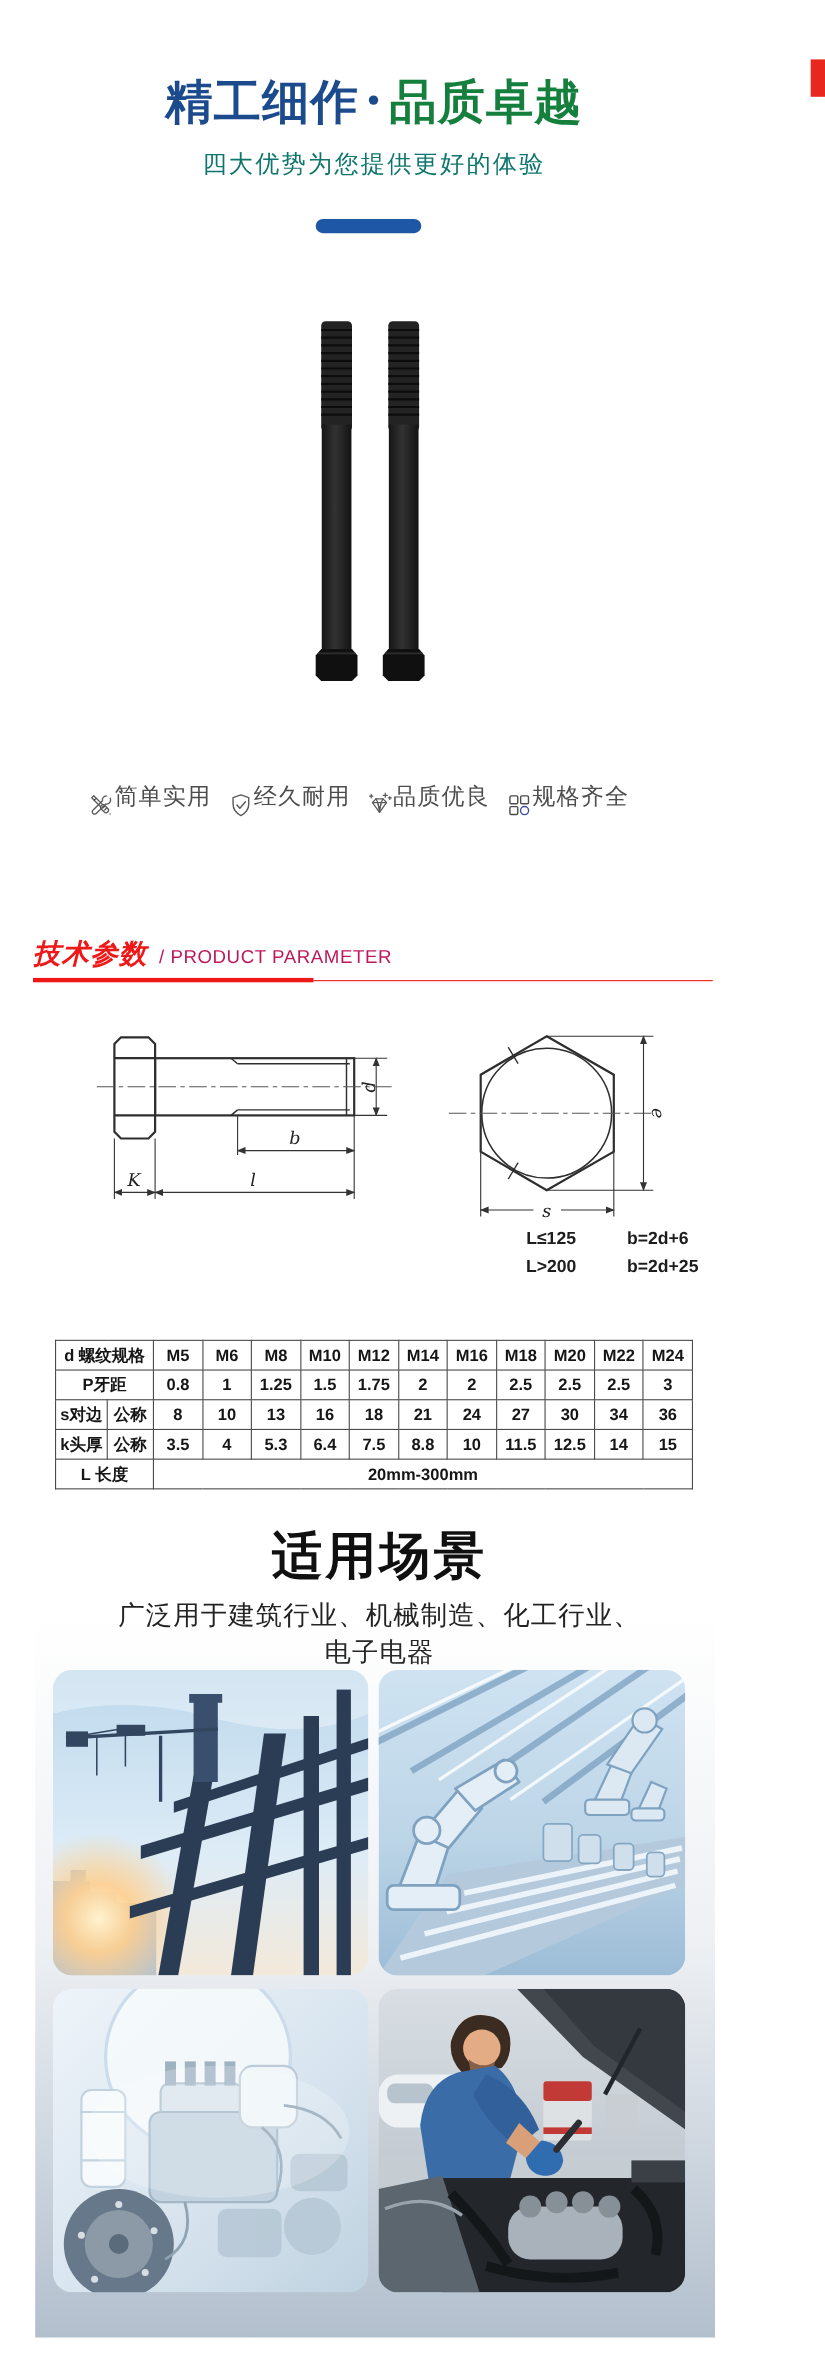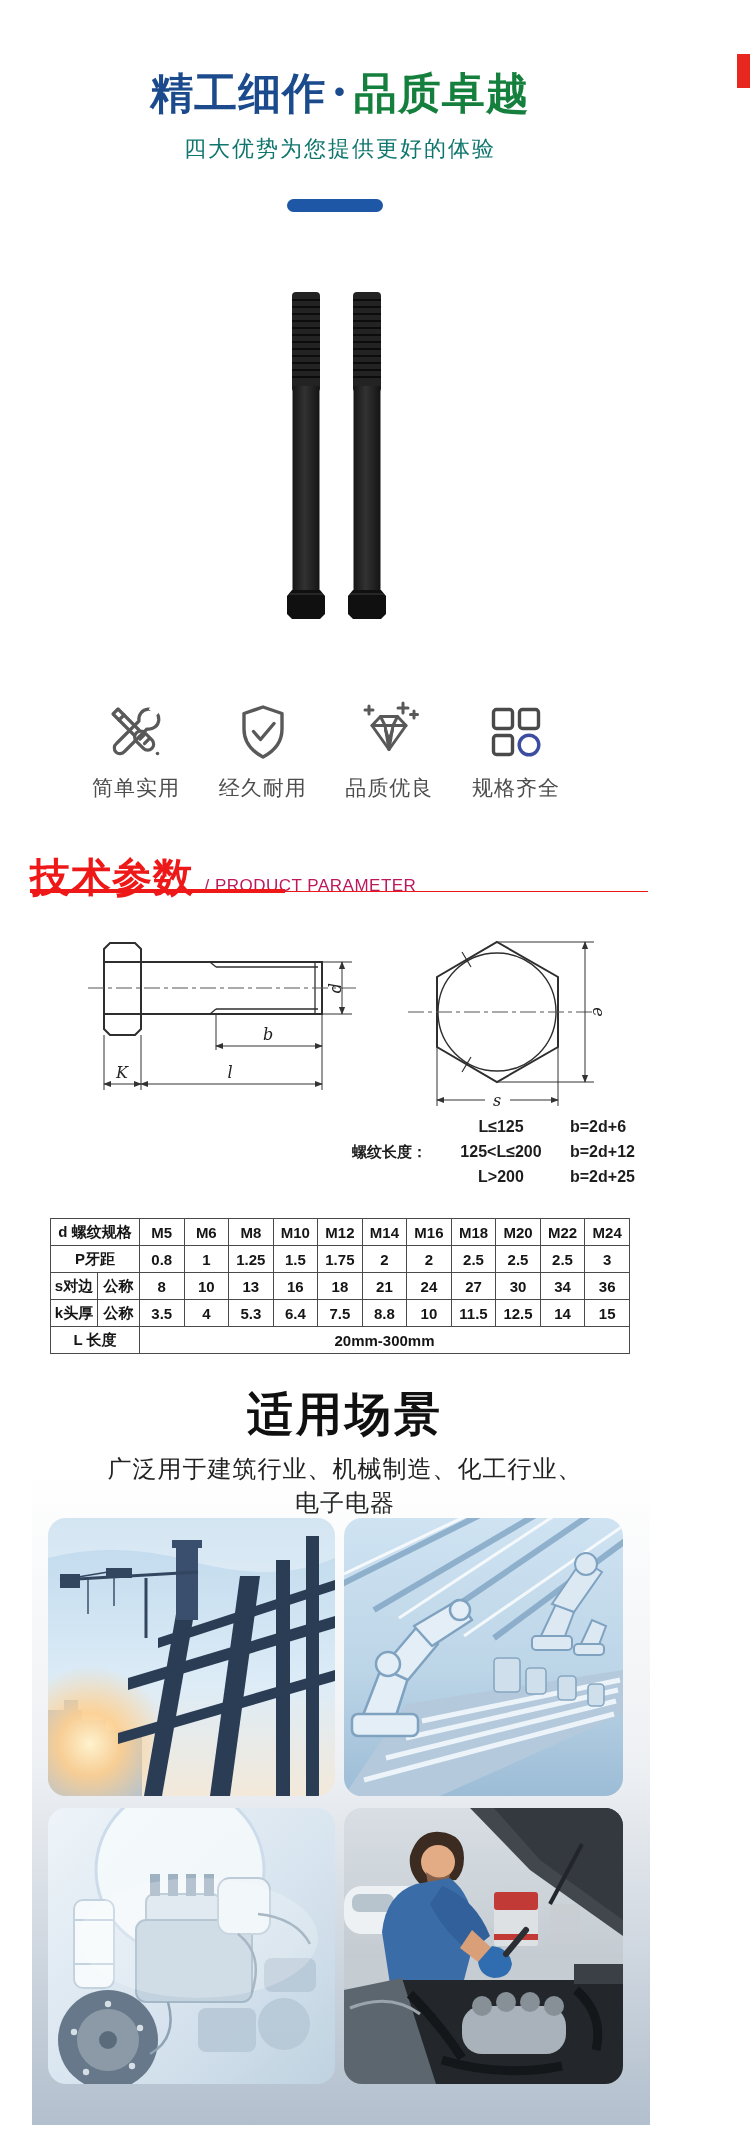--- a/index.html
+++ b/index.html
@@ -12,26 +12,26 @@
   #header{left:0;top:64px;width:680px;text-align:center;}
   #main-title{font-size:43px;font-weight:bold;letter-spacing:1px;line-height:56px;margin:0;}
   #main-title .blue{color:#1b4b8c;}
   #main-title .dark{color:#15803d;}
   #main-title .bullet{color:#1b4b8c;font-size:30px;vertical-align:6px;margin:0 8px;}
   #subtitle{margin-top:13px;font-size:22px;color:#0f766e;letter-spacing:2px;}
   #pill{left:287px;top:199px;width:96px;height:13px;border-radius:7px;background:#1e57a5;}
 
   
   #features{left:80px;top:700px;width:492px;display:flex;justify-content:space-between;}
-  .feature{width:112px;display:flex;flex-direction:column;align-items:center;}
+  .feature{width:112px;display:flex;flex-direction:row;align-items:flex-start;}
   .feature .label{margin-top:10px;font-size:21px;color:#4d4d4d;letter-spacing:1px;white-space:nowrap;}
 
   
   #tech-header{left:30px;top:850px;white-space:nowrap;}
-  #tech-header .cn{font-size:40px;font-weight:bold;color:#ee1818;letter-spacing:1px;}
+  #tech-header .cn{font-size:25px;font-weight:bold;color:#ee1818;letter-spacing:1px;font-style:italic;}
   #tech-header .en{font-size:17px;color:#be185d;margin-left:6px;letter-spacing:0.5px;}
   #tech-line-thick{left:30px;top:889px;width:255px;height:4px;background:#ee1818;}
   #tech-line-thin{left:285px;top:891px;width:363px;height:1px;background:#ee1818;}
 
   
   #thread-block{left:352px;top:1114px;font-size:16px;font-weight:bold;color:#1d1d1d;}
   .tl-row{display:flex;height:25px;line-height:25px;align-items:center;}
   .tl-label{width:90px;font-size:15px;}
   .tl-cond{width:118px;text-align:center;}
   .tl-formula{width:120px;text-align:left;padding-left:10px;}
@@ -227,25 +227,20 @@
     </g>
     <text class="dim-label" x="598" y="87" transform="rotate(90 598 82)" text-anchor="middle">e</text>
     <text class="dim-label" x="497" y="176" text-anchor="middle">s</text>
   </svg>
 
   <div id="thread-block" class="abs">
     <div class="tl-row">
       <span class="tl-label"></span>
       <span class="tl-cond">L≤125</span>
       <span class="tl-formula">b=2d+6</span>
-    </div>
-    <div class="tl-row">
-      <span class="tl-label">螺纹长度：</span>
-      <span class="tl-cond">125&lt;L≤200</span>
-      <span class="tl-formula">b=2d+12</span>
     </div>
     <div class="tl-row">
       <span class="tl-label"></span>
       <span class="tl-cond">L&gt;200</span>
       <span class="tl-formula">b=2d+25</span>
     </div>
   </div>
 
   <div id="spec-table" class="abs">
     <table>

